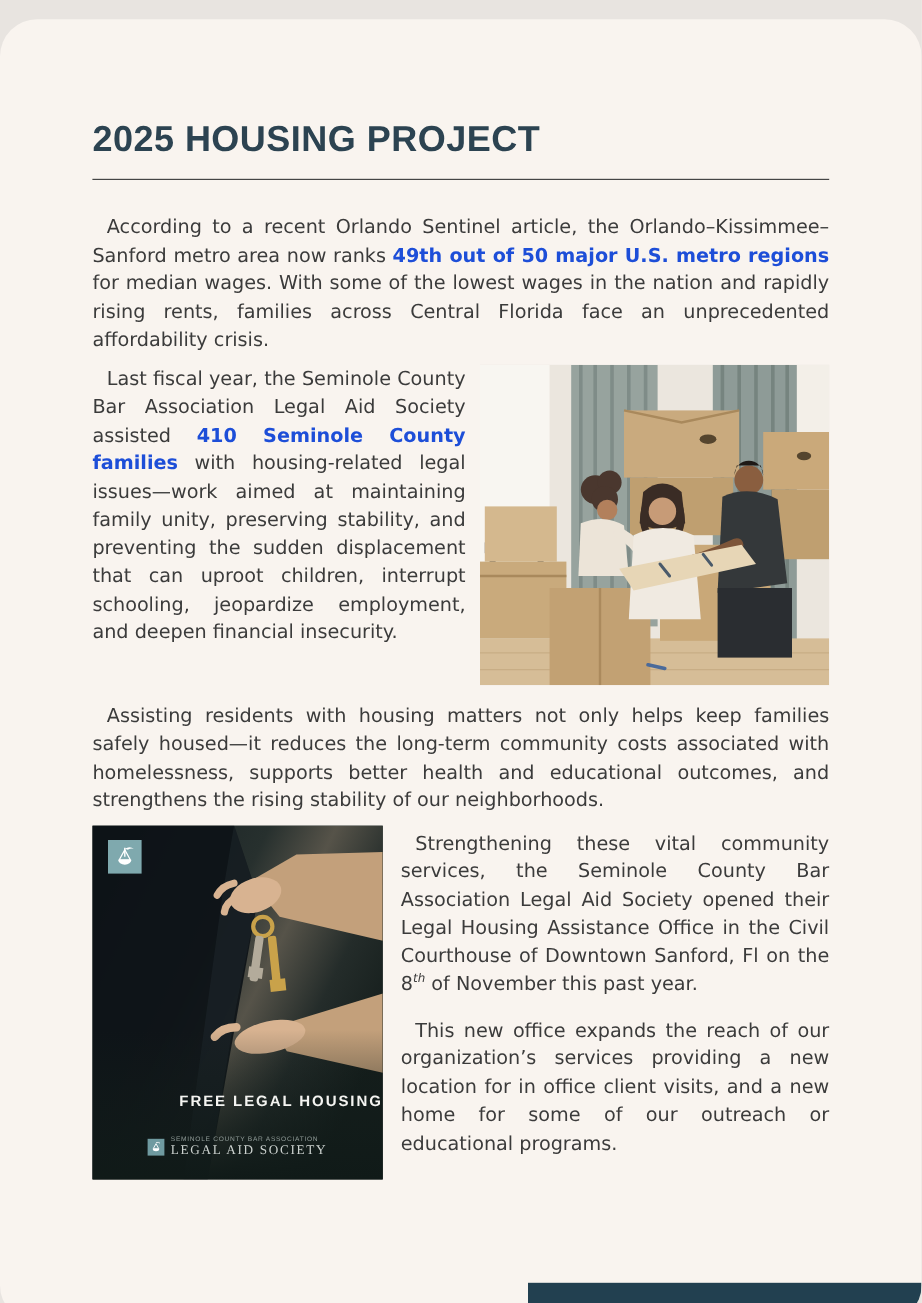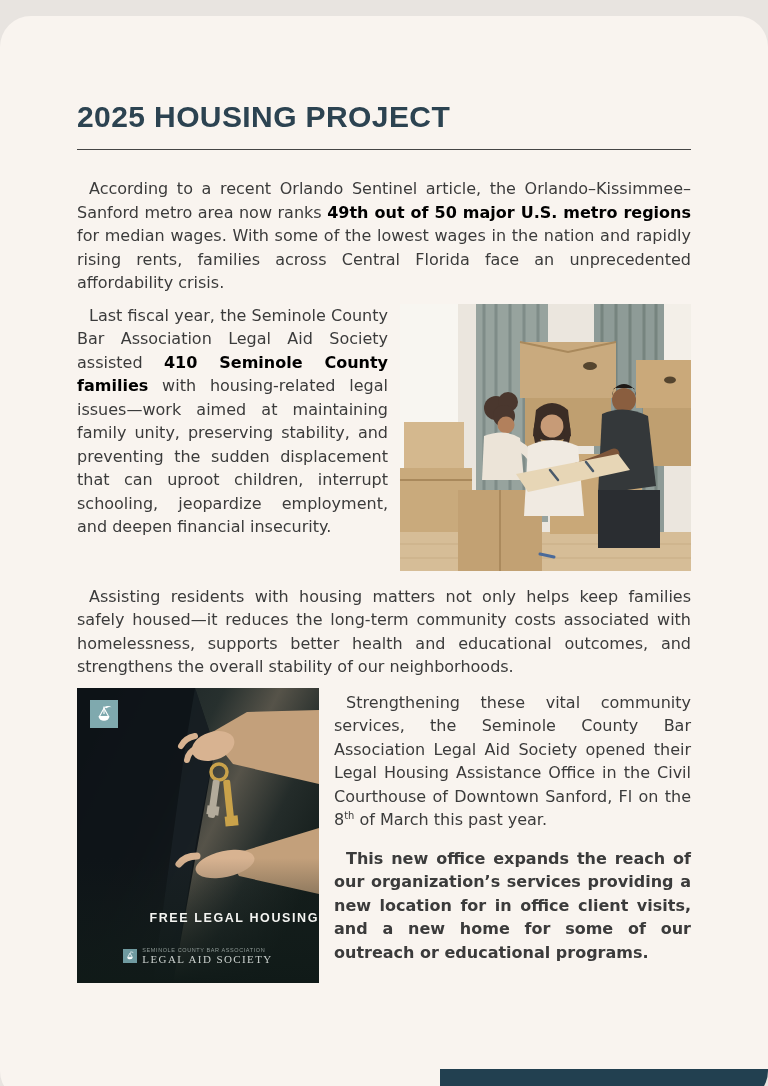--- a/index.html
+++ b/index.html
@@ -31,22 +31,22 @@
     width: 100%;
   }
 
   p.body-p {
     font-size: 16px;
     line-height: 23.5px;
     text-align: justify;
     text-indent: 12px;
     color: #3b3b3b;
   }
-  p.body-p b { font-weight: 700; color: #000000; }
-  sup { font-size: 0.62em; vertical-align: super; line-height: 0; }
+  p.body-p b { font-weight: 700; color: #1d4ed8; }
+  sup { font-size: 0.62em; vertical-align: super; line-height: 0; font-style: italic; }
 
   .lead { margin-top: 27px; }
 
   .row-a { display: flex; margin-top: 9px; }
   .row-a .col-text { flex: 1; margin-right: 12px; }
   .photo-frame {
     width: 291px; height: 267px; flex-shrink: 0;
     overflow: hidden; background: #ebe6de;
   }
 
@@ -54,21 +54,21 @@
 
   .row-b { display: flex; margin-top: 9px; }
   .flyer {
     position: relative;
     width: 242px; height: 295px; flex-shrink: 0;
     margin-right: 15px;
     background: #18211f;
     overflow: hidden;
   }
   .row-b .col-text { flex: 1; padding-top: 3px; }
-  .p5 { margin-top: 15px; font-weight: bold; }
+  .p5 { margin-top: 15px; }
 
   .flyer svg.scene { position: absolute; inset: 0; }
   .flyer-logo {
     position: absolute; top: 12px; left: 13px;
     width: 28px; height: 28px;
     background: #7fa9ae;
     display: flex; align-items: center; justify-content: center;
   }
   .flyer-headline {
     position: absolute; left: 0; right: 0; bottom: 55px;
@@ -178,21 +178,21 @@
           <rect x="198" y="186" width="62" height="58" fill="#2a2d31"></rect>
           <path d="M214 150 q-30 14 -60 20" stroke="#7d5539" stroke-width="11" fill="none" stroke-linecap="round"></path>
 
           <path d="M116 170 L218 150 L230 166 L128 188 Z" fill="#e7d6b6" stroke="#cdb astratto" stroke-width="0"></path>
           <path d="M150 166 l8 10 M186 158 l7 9" stroke="#4a5a6a" stroke-width="2.5" stroke-linecap="round"></path>
           <path d="M140 250 l14 3" stroke="#4a6a9a" stroke-width="3" stroke-linecap="round"></path>
         </svg>
       </div>
     </div>
 
-    <p class="body-p p3">Assisting residents with housing matters not only helps keep families safely housed—it reduces the long-term community costs associated with homelessness, supports better health and educational outcomes, and strengthens the overall stability of our neighborhoods.</p>
+    <p class="body-p p3">Assisting residents with housing matters not only helps keep families safely housed—it reduces the long-term community costs associated with homelessness, supports better health and educational outcomes, and strengthens the rising stability of our neighborhoods.</p>
 
     <div class="row-b">
 
       <div class="flyer">
         <svg class="scene" width="242" height="295" viewBox="0 0 242 295" xmlns="http://www.w3.org/2000/svg">
           <defs>
             <linearGradient id="fbg" x1="0" y1="0" x2="1" y2="0.6">
               <stop offset="0" stop-color="#121a20"></stop>
               <stop offset="0.45" stop-color="#27302e"></stop>
               <stop offset="0.62" stop-color="#565349"></stop>
@@ -252,21 +252,21 @@
             </svg>
           </span>
           <span class="lockup-text">
             <div class="lockup-small">SEMINOLE COUNTY BAR ASSOCIATION</div>
             <div class="lockup-large">LEGAL AID SOCIETY</div>
           </span>
         </div>
       </div>
 
       <div class="col-text">
-        <p class="body-p"><span>Strengthening these vital community services, the Seminole County Bar Association Legal Aid Society opened their Legal Housing Assistance Office in the Civil Courthouse of Downtown Sanford, Fl on the 8</span><sup>th</sup><span> of March this past year.</span></p>
+        <p class="body-p"><span>Strengthening these vital community services, the Seminole County Bar Association Legal Aid Society opened their Legal Housing Assistance Office in the Civil Courthouse of Downtown Sanford, Fl on the 8</span><sup>th</sup><span> of November this past year.</span></p>
         <p class="body-p p5">This new office expands the reach of our organization’s services providing a new location for in office client visits, and a new home for some of our outreach or educational programs.</p>
       </div>
     </div>
 
   </div>
 
   <div class="accent-bar"></div>
 </div>
 
 </body></html>

